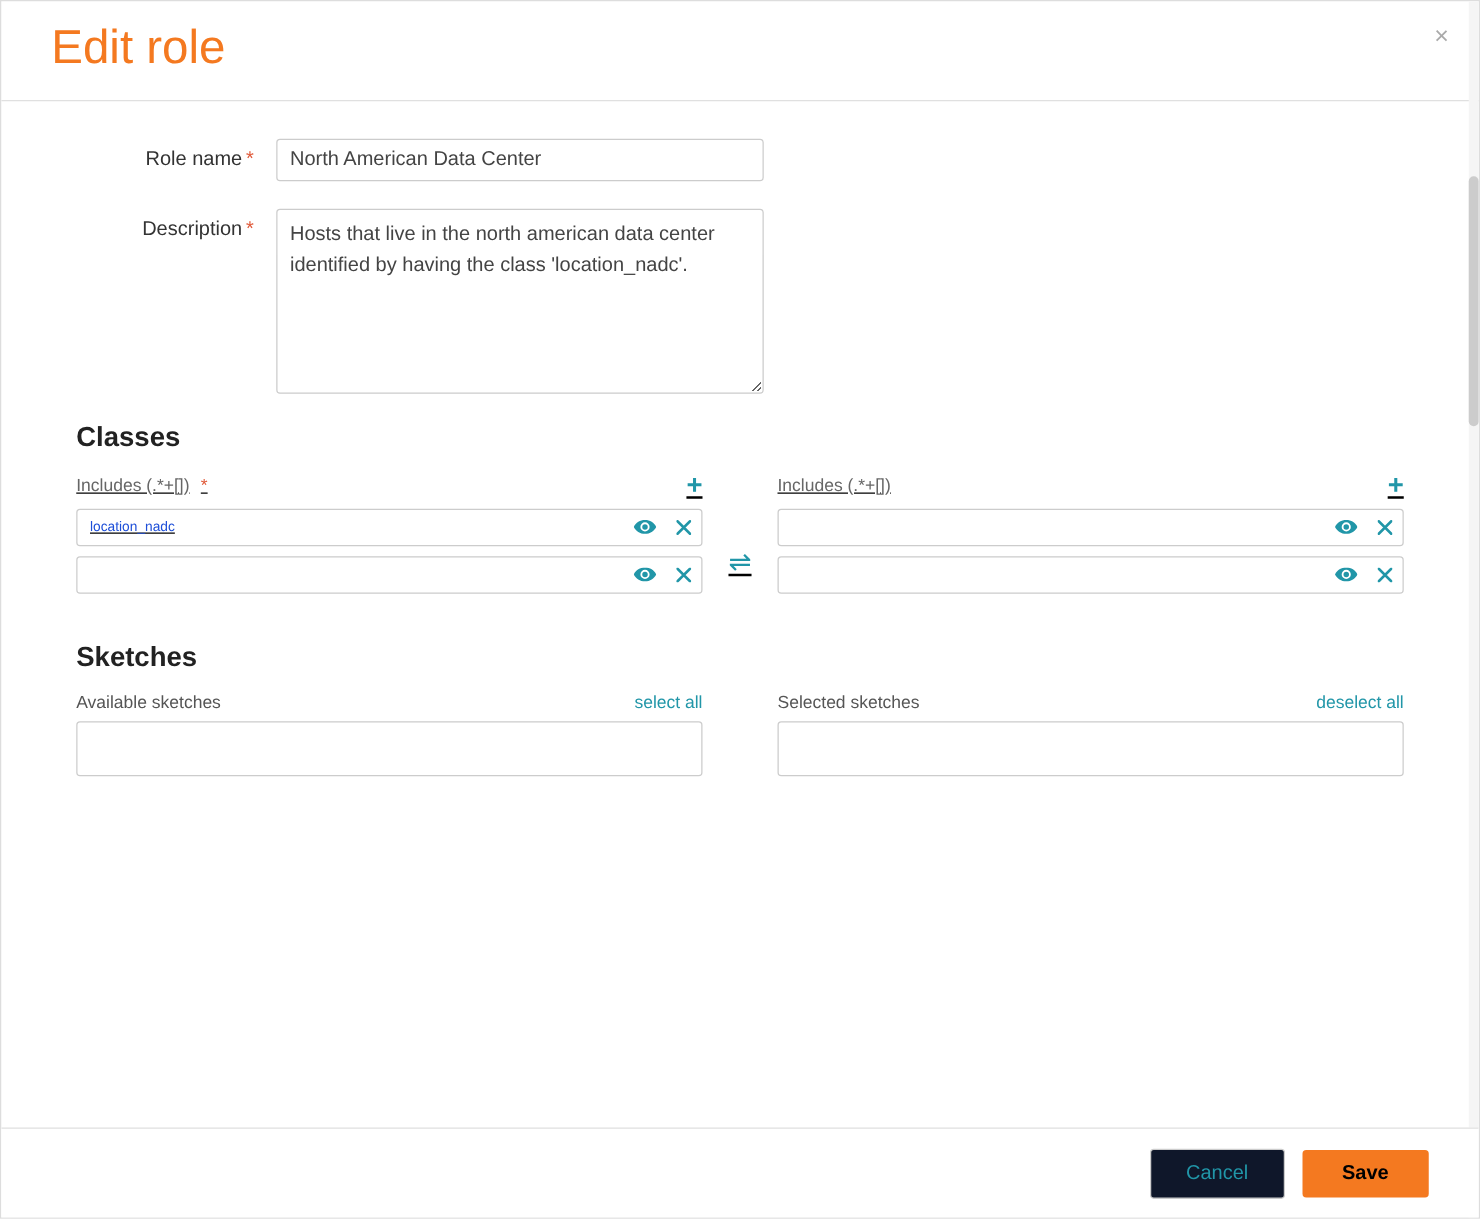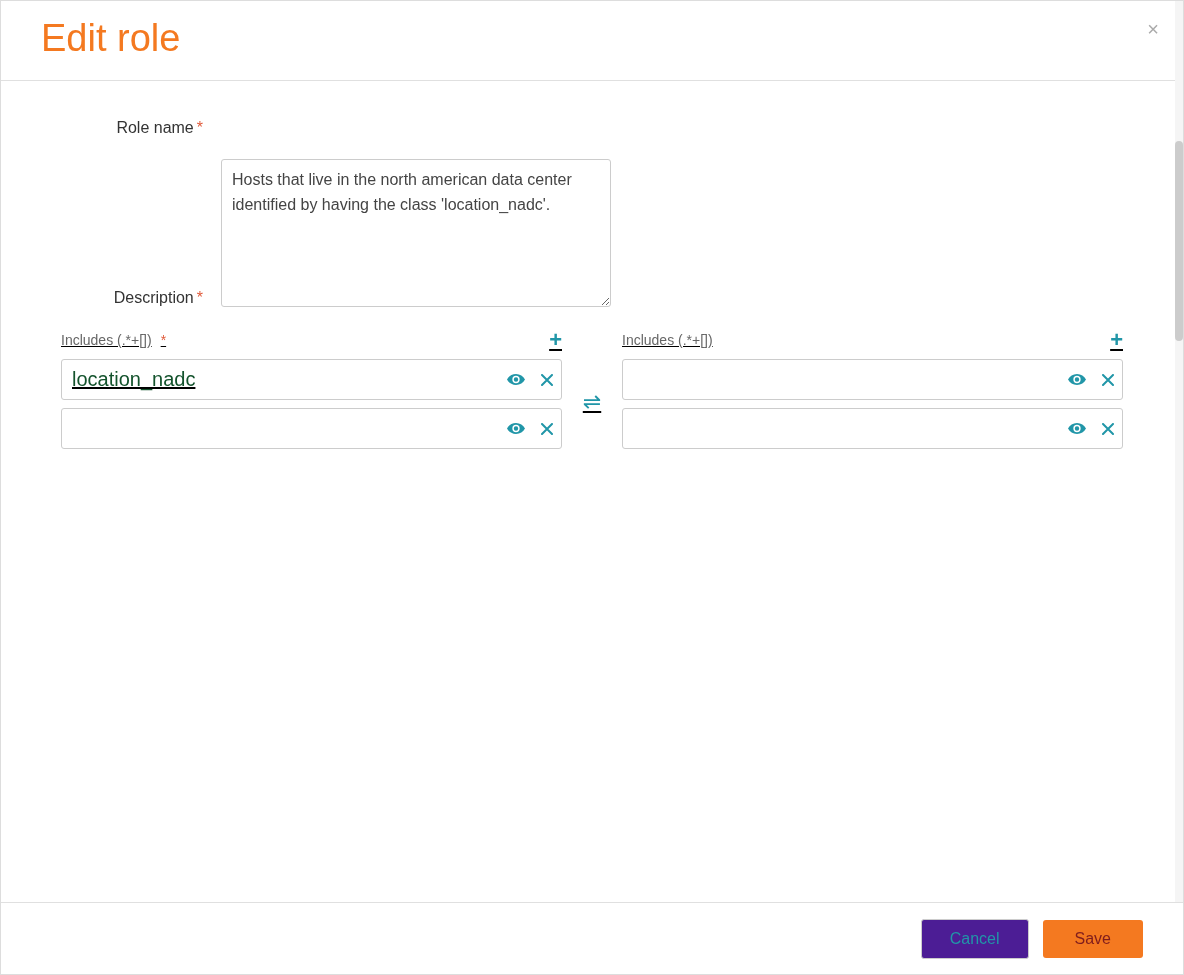--- a/index.html
+++ b/index.html
@@ -59,21 +59,21 @@
       width: 8px;
       height: 200px;
       background: #ccc;
       border-radius: 4px;
     }
     .content {
       padding: 0 60px 0 60px;
     }
     .form-row {
       display: flex;
-      align-items: flex-end;
+      align-items: flex-start;
       margin-bottom: 22px;
     }
     .form-label {
       font-size: 16px;
       color: #333;
       min-width: 160px;
       text-align: right;
       padding-right: 18px;
       padding-top: 8px;
       font-weight: 500;
@@ -148,22 +148,22 @@
       border: 1px solid #ccc;
       border-radius: 3px;
       margin-bottom: 8px;
       background: #fff;
     }
     .class-input {
       flex: 1;
       border: none;
       outline: none;
       padding: 8px 10px;
-      font-size: 20px;
-      color: #14532d;
+      font-size: 11px;
+      color: #1d4ed8;
       background: transparent;
     }
     .class-icon-btn {
       background: none;
       border: none;
       cursor: pointer;
       padding: 6px 8px;
       color: #2196a8;
       font-size: 16px;
       display: flex;
@@ -226,38 +226,38 @@
       height: 72px;
       background: #fff;
       border-top: 1px solid #e0e0e0;
       display: flex;
       align-items: center;
       justify-content: flex-end;
       padding: 0 40px;
       gap: 14px;
     }
     .cancel-btn {
-      background: #4c1d95;
+      background: #0f172a;
       border: 1px solid #ccc;
       border-radius: 3px;
       padding: 10px 28px;
       font-size: 16px;
       color: #2196a8;
       cursor: pointer;
       font-weight: 500;
     }
     .save-btn {
       background: #f47920;
       border: none;
       border-radius: 3px;
       padding: 10px 32px;
       font-size: 16px;
-      color: #7f1d1d;
-      cursor: pointer;
-      font-weight: 400;
+      color: #000000;
+      cursor: pointer;
+      font-weight: 700;
     }
   </style>
 </head>
 <body>
 
 <div class="dialog">
 
   <button class="close-btn">×</button>
 
   <div class="dialog-title">Edit role</div>
@@ -267,30 +267,32 @@
   <div class="scrollbar-track">
     <div class="scrollbar-thumb"></div>
   </div>
 
   <div class="content">
 
     <div class="form-row">
       <div class="form-label">
         <span>Role name</span><span class="required-star">*</span>
       </div>
+      <input type="text" class="form-input role-name-input" value="North American Data Center" style="">
     </div>
 
     <div class="form-row">
       <div class="form-label">
         <span>Description</span><span class="required-star">*</span>
       </div>
       <textarea class="description-textarea" style="">Hosts that live in the north american data center identified by having the class 'location_nadc'.</textarea>
     </div>
 
     <div class="classes-section">
+      <div class="section-title">Classes</div>
 
       <div class="classes-columns">
 
         <div class="classes-col">
           <div class="classes-col-label">
             <span>Includes (.*+[])</span>
             <span class="required-star">*</span>
             <button class="add-btn">+</button>
           </div>
 
@@ -357,20 +359,43 @@
             <button class="class-icon-btn remove">
               <svg width="12" height="12" viewBox="0 0 12 12" fill="none" xmlns="http://www.w3.org/2000/svg">
                 <path d="M11 1L1 11M1 1l10 10" stroke="#2196a8" stroke-width="2" stroke-linecap="round"></path>
               </svg>
             </button>
           </div>
         </div>
       </div>
     </div>
 
+    <div class="sketches-section">
+      <div class="section-title">Sketches</div>
+      <div class="sketches-row">
+
+        <div class="sketches-col">
+          <div class="sketches-col-header">
+            <span class="sketches-col-label">Available sketches</span>
+            <button class="sketches-action-link">select all</button>
+          </div>
+          <div class="sketches-list-box"></div>
+        </div>
+
+        <div style="width:60px;"></div>
+
+        <div class="sketches-col">
+          <div class="sketches-col-header">
+            <span class="sketches-col-label">Selected sketches</span>
+            <button class="sketches-action-link">deselect all</button>
+          </div>
+          <div class="sketches-list-box"></div>
+        </div>
+      </div>
+    </div>
 
   </div>
 
   <div class="footer">
     <button class="cancel-btn">Cancel</button>
     <button class="save-btn">Save</button>
   </div>
 </div>
 
 </body></html>

